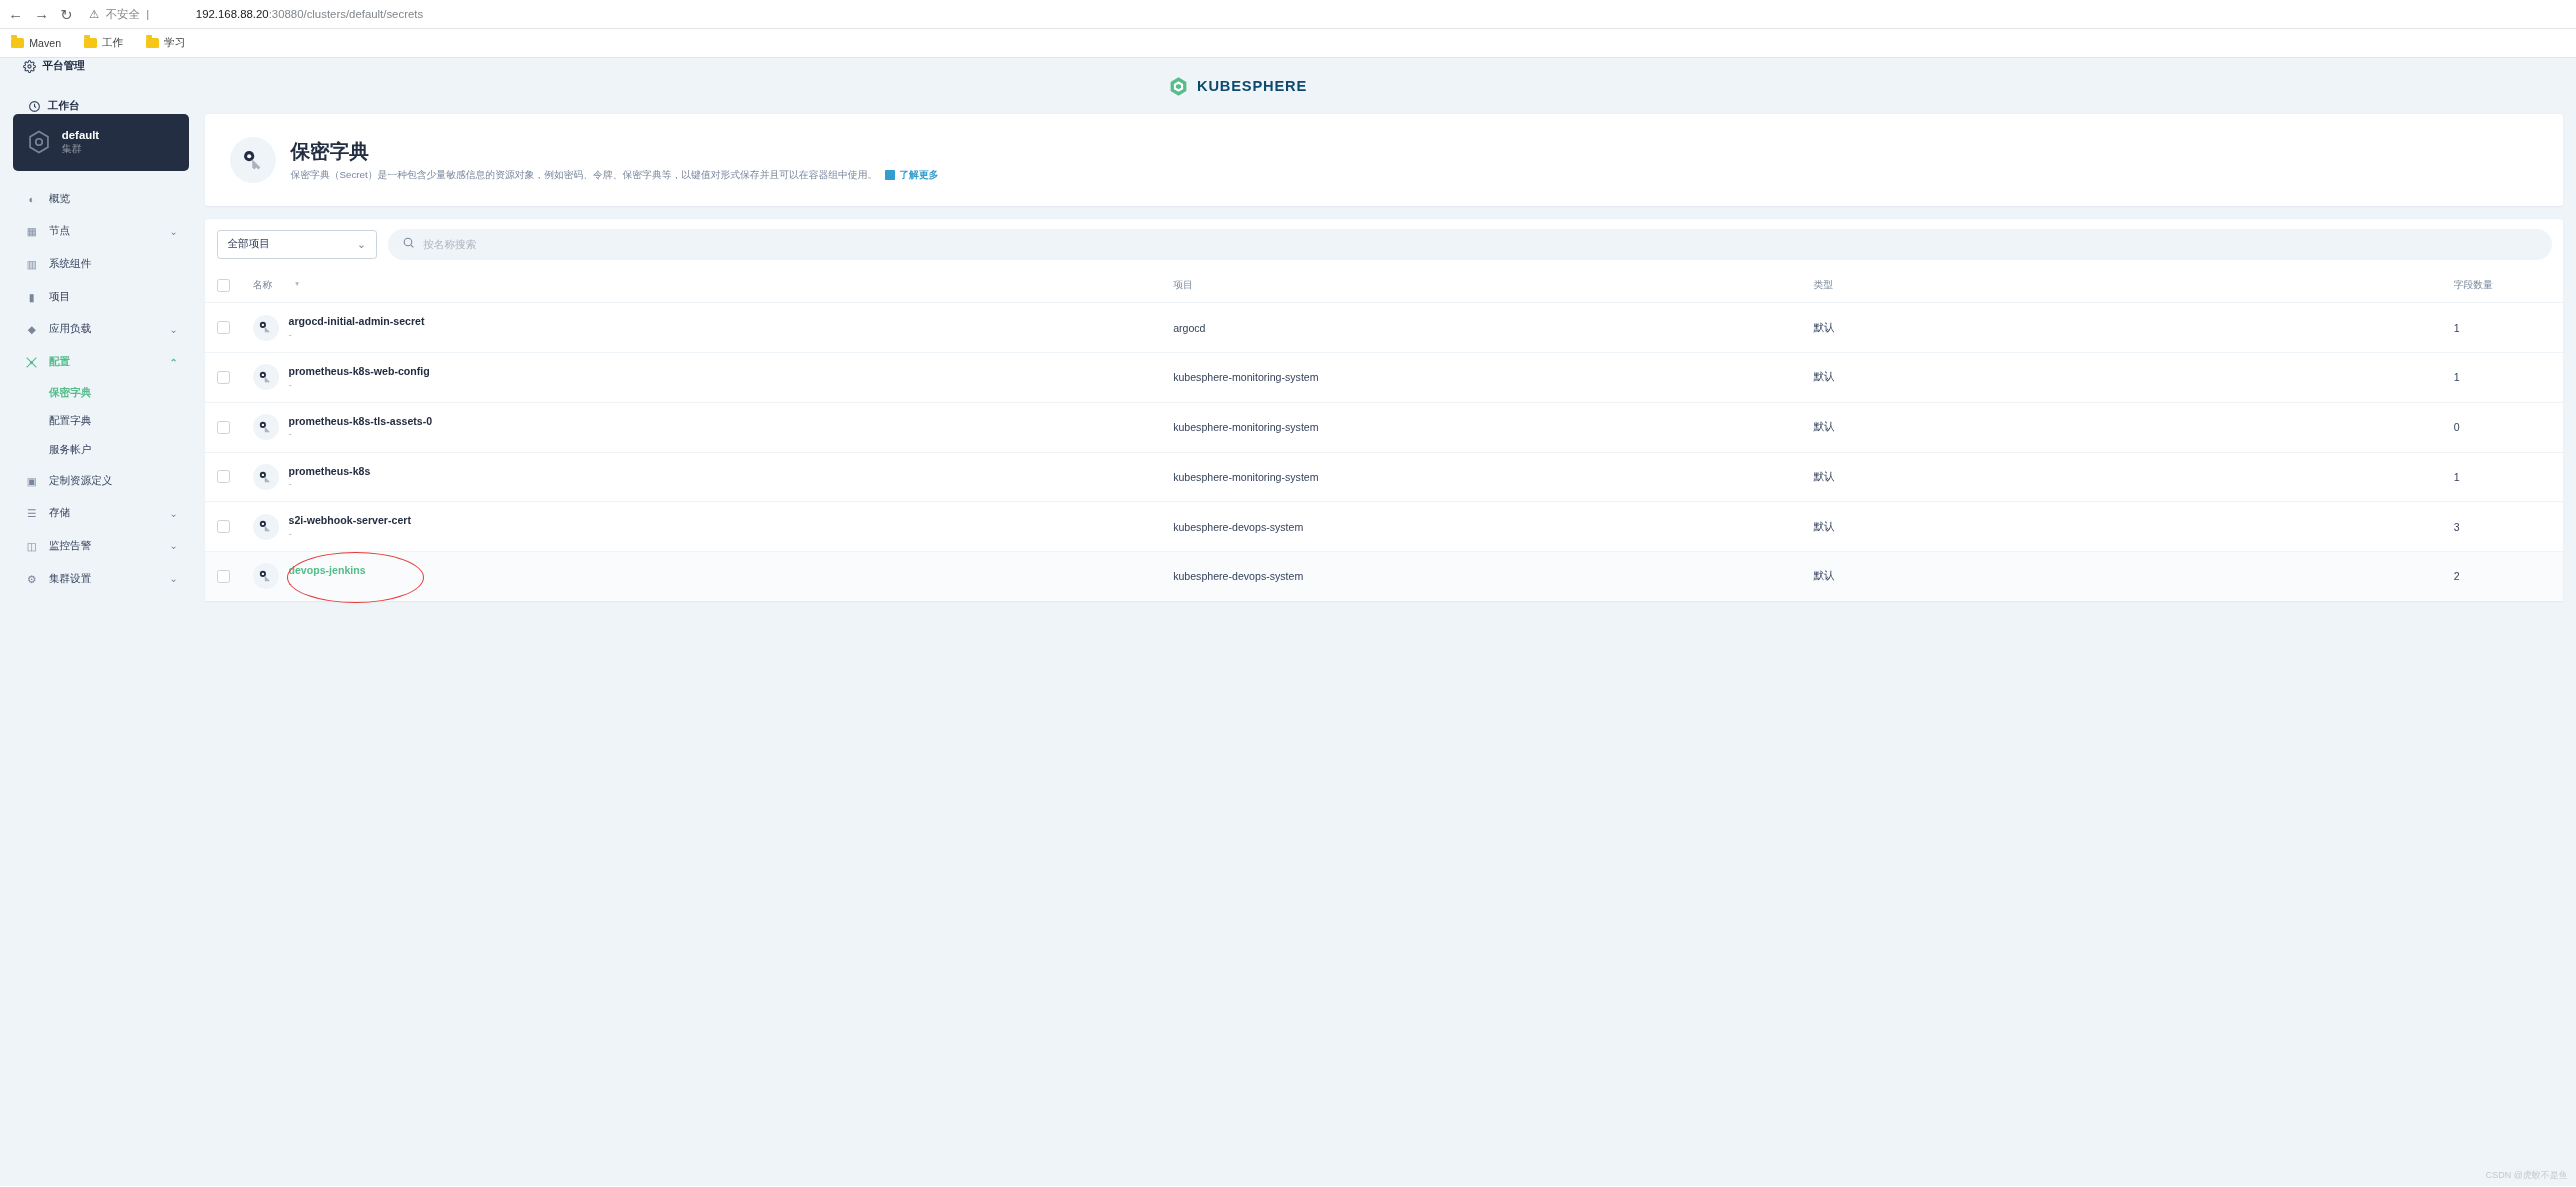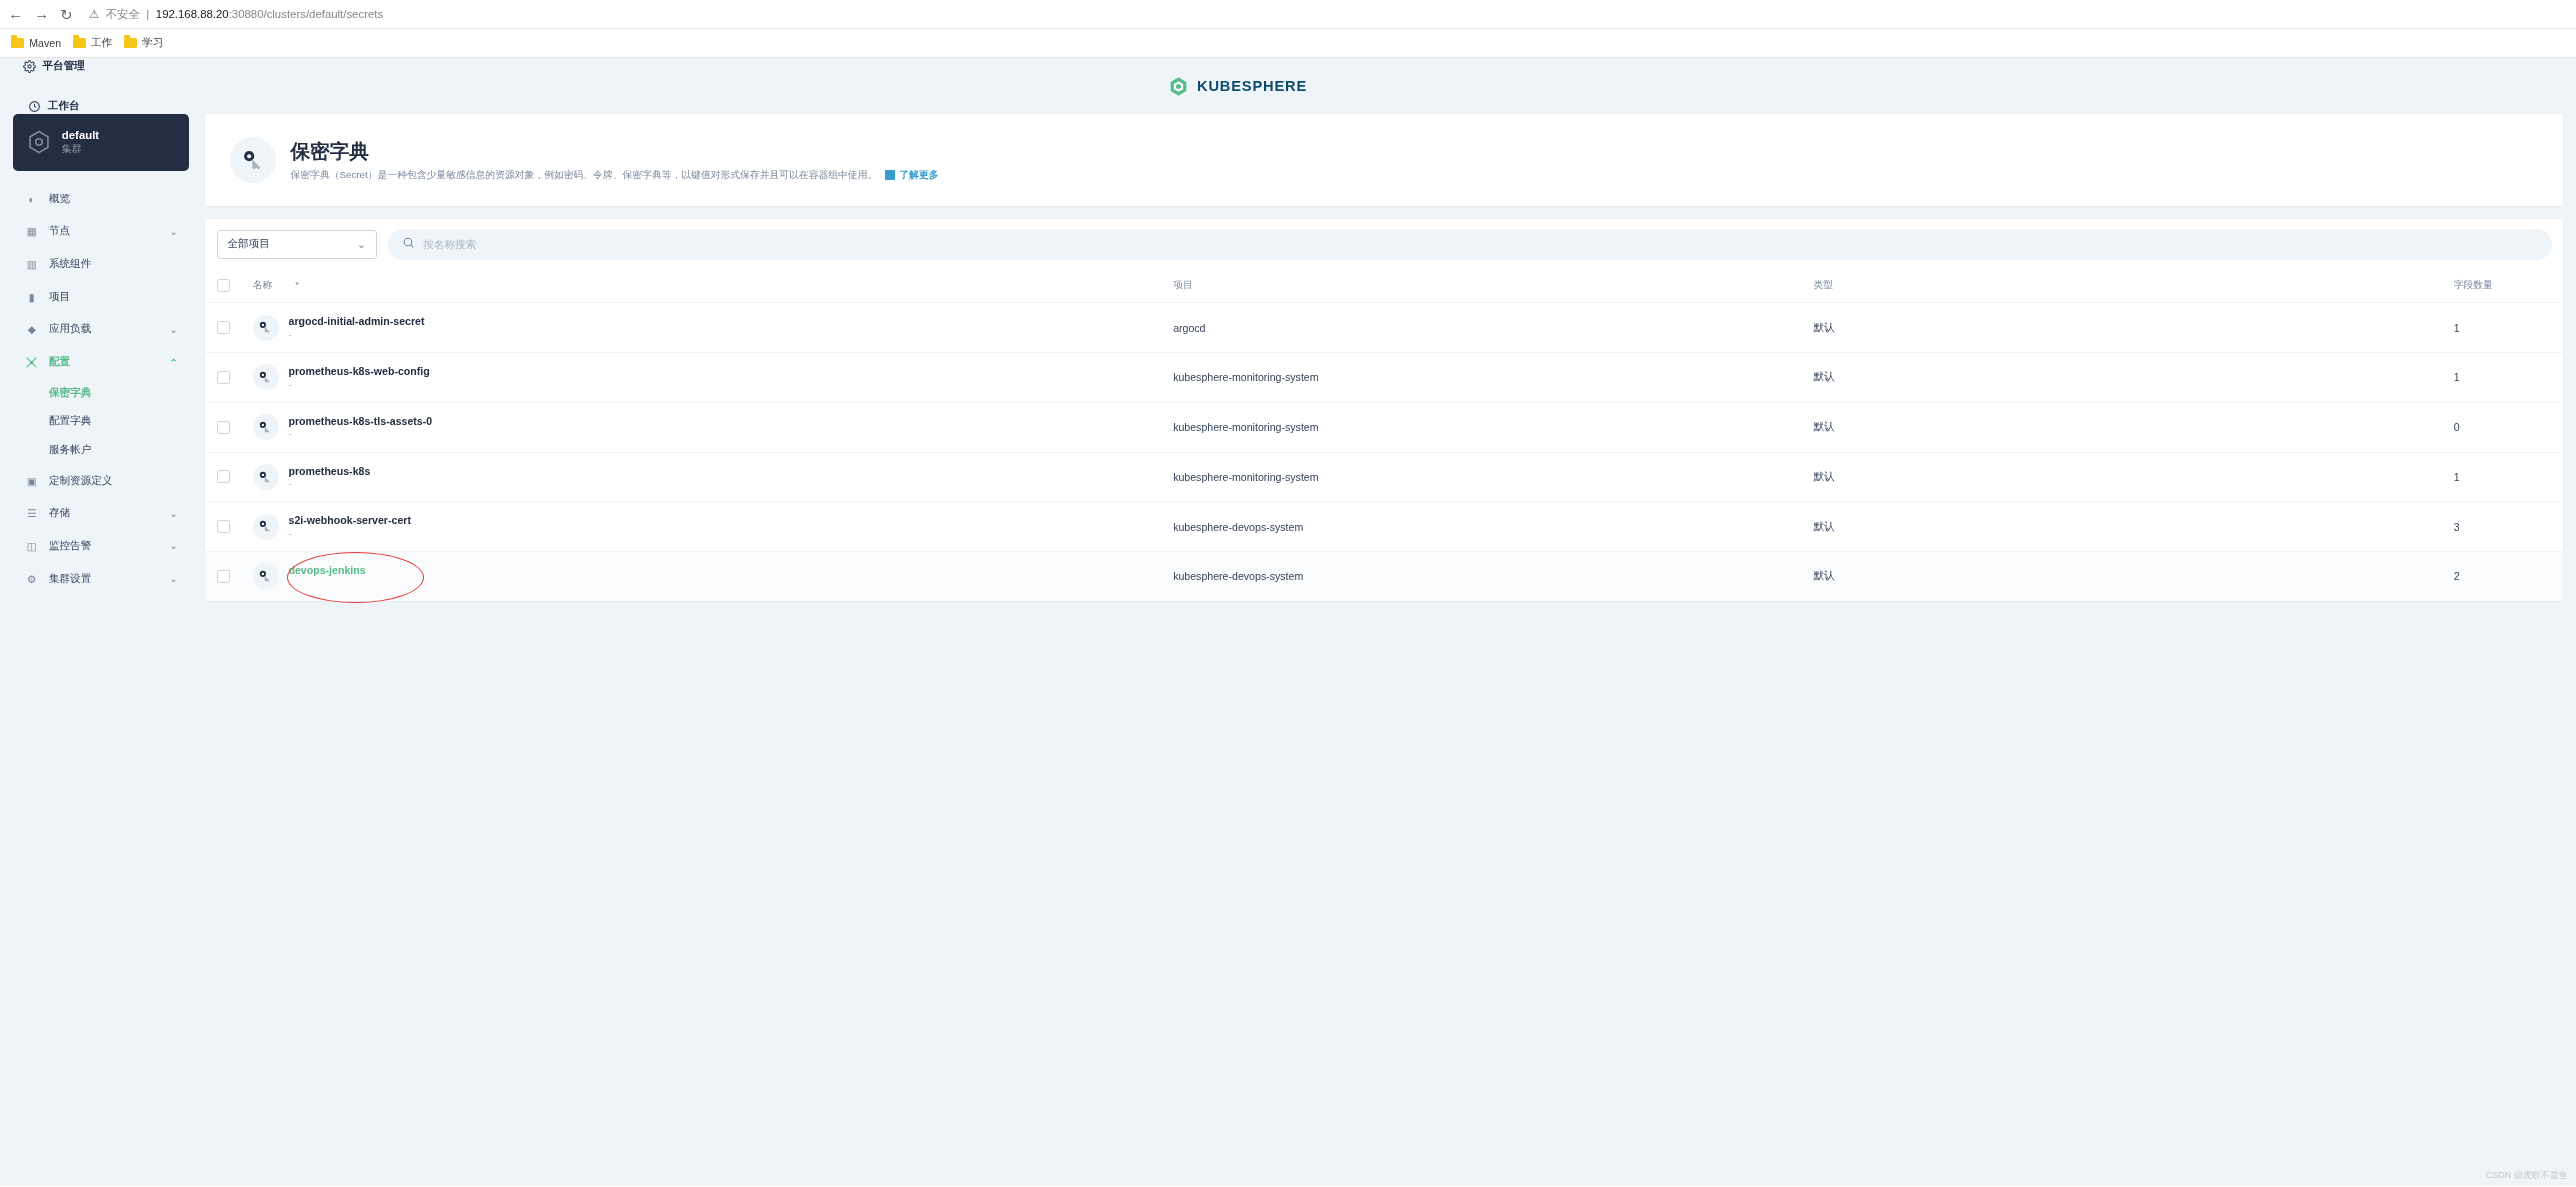--- a/index.html
+++ b/index.html
@@ -2,25 +2,25 @@
 <html style="font-size:13px"><head>
   <meta charset="utf-8">
   <style>
     * { margin: 0; padding: 0; box-sizing: border-box; font-family: -apple-system, BlinkMacSystemFont, "Segoe UI", "PingFang SC", "Microsoft YaHei", sans-serif; }
     body { background: #fff; }
     
     
     .browser-bar { display: flex; align-items: center; padding: 3.3px 8.2px; gap: 11.4px; border-bottom: 0.8px solid #e4e4e4; height: 29px; }
     .nav-icon { color: #5f6368; font-size: 14.7px; cursor: pointer; display: flex; align-items: center; }
     .addr-wrap { display: flex; align-items: center; gap: 6.5px; margin-left: 4.9px; color: #5f6368; font-size: 11.4px; flex: 0 0 auto; }
-    .addr-text { color: #202124; }
+    .addr-text { color: #202124; margin-left: 40px; }
     .addr-gray { color: #80868b; }
     
     
-    .bookmark-bar { display: flex; align-items: center; gap: 12px; padding: 4.9px 11.4px; height: 29px; border-bottom: 0.8px solid #e4e4e4; }
+    .bookmark-bar { display: flex; align-items: center; gap: 23px; padding: 4.9px 11.4px; height: 29px; border-bottom: 0.8px solid #e4e4e4; }
     .bookmark-item { display: flex; align-items: center; gap: 4.9px; font-size: 10.6px; color: #3c4043; cursor: pointer; }
     .folder-icon { width: 13px; height: 10.6px; background: #f5c518; border-radius: 1.6px; position: relative; }
     .folder-icon::before { content: ""; position: absolute; top: -2.4px; left: 0; width: 5.7px; height: 2.4px; background: #f5c518; border-radius: 0.8px 0.8px 0 0; }
     
     
     .app { background: #eff4f9; min-height: calc(100vh - 59px); }
     
     
     .top-header { display: flex; align-items: center; justify-content: space-between; padding: 0 23px; height: 56px; }
     .top-header-left { display: flex; align-items: center; gap: 26px; flex-direction: column; }

